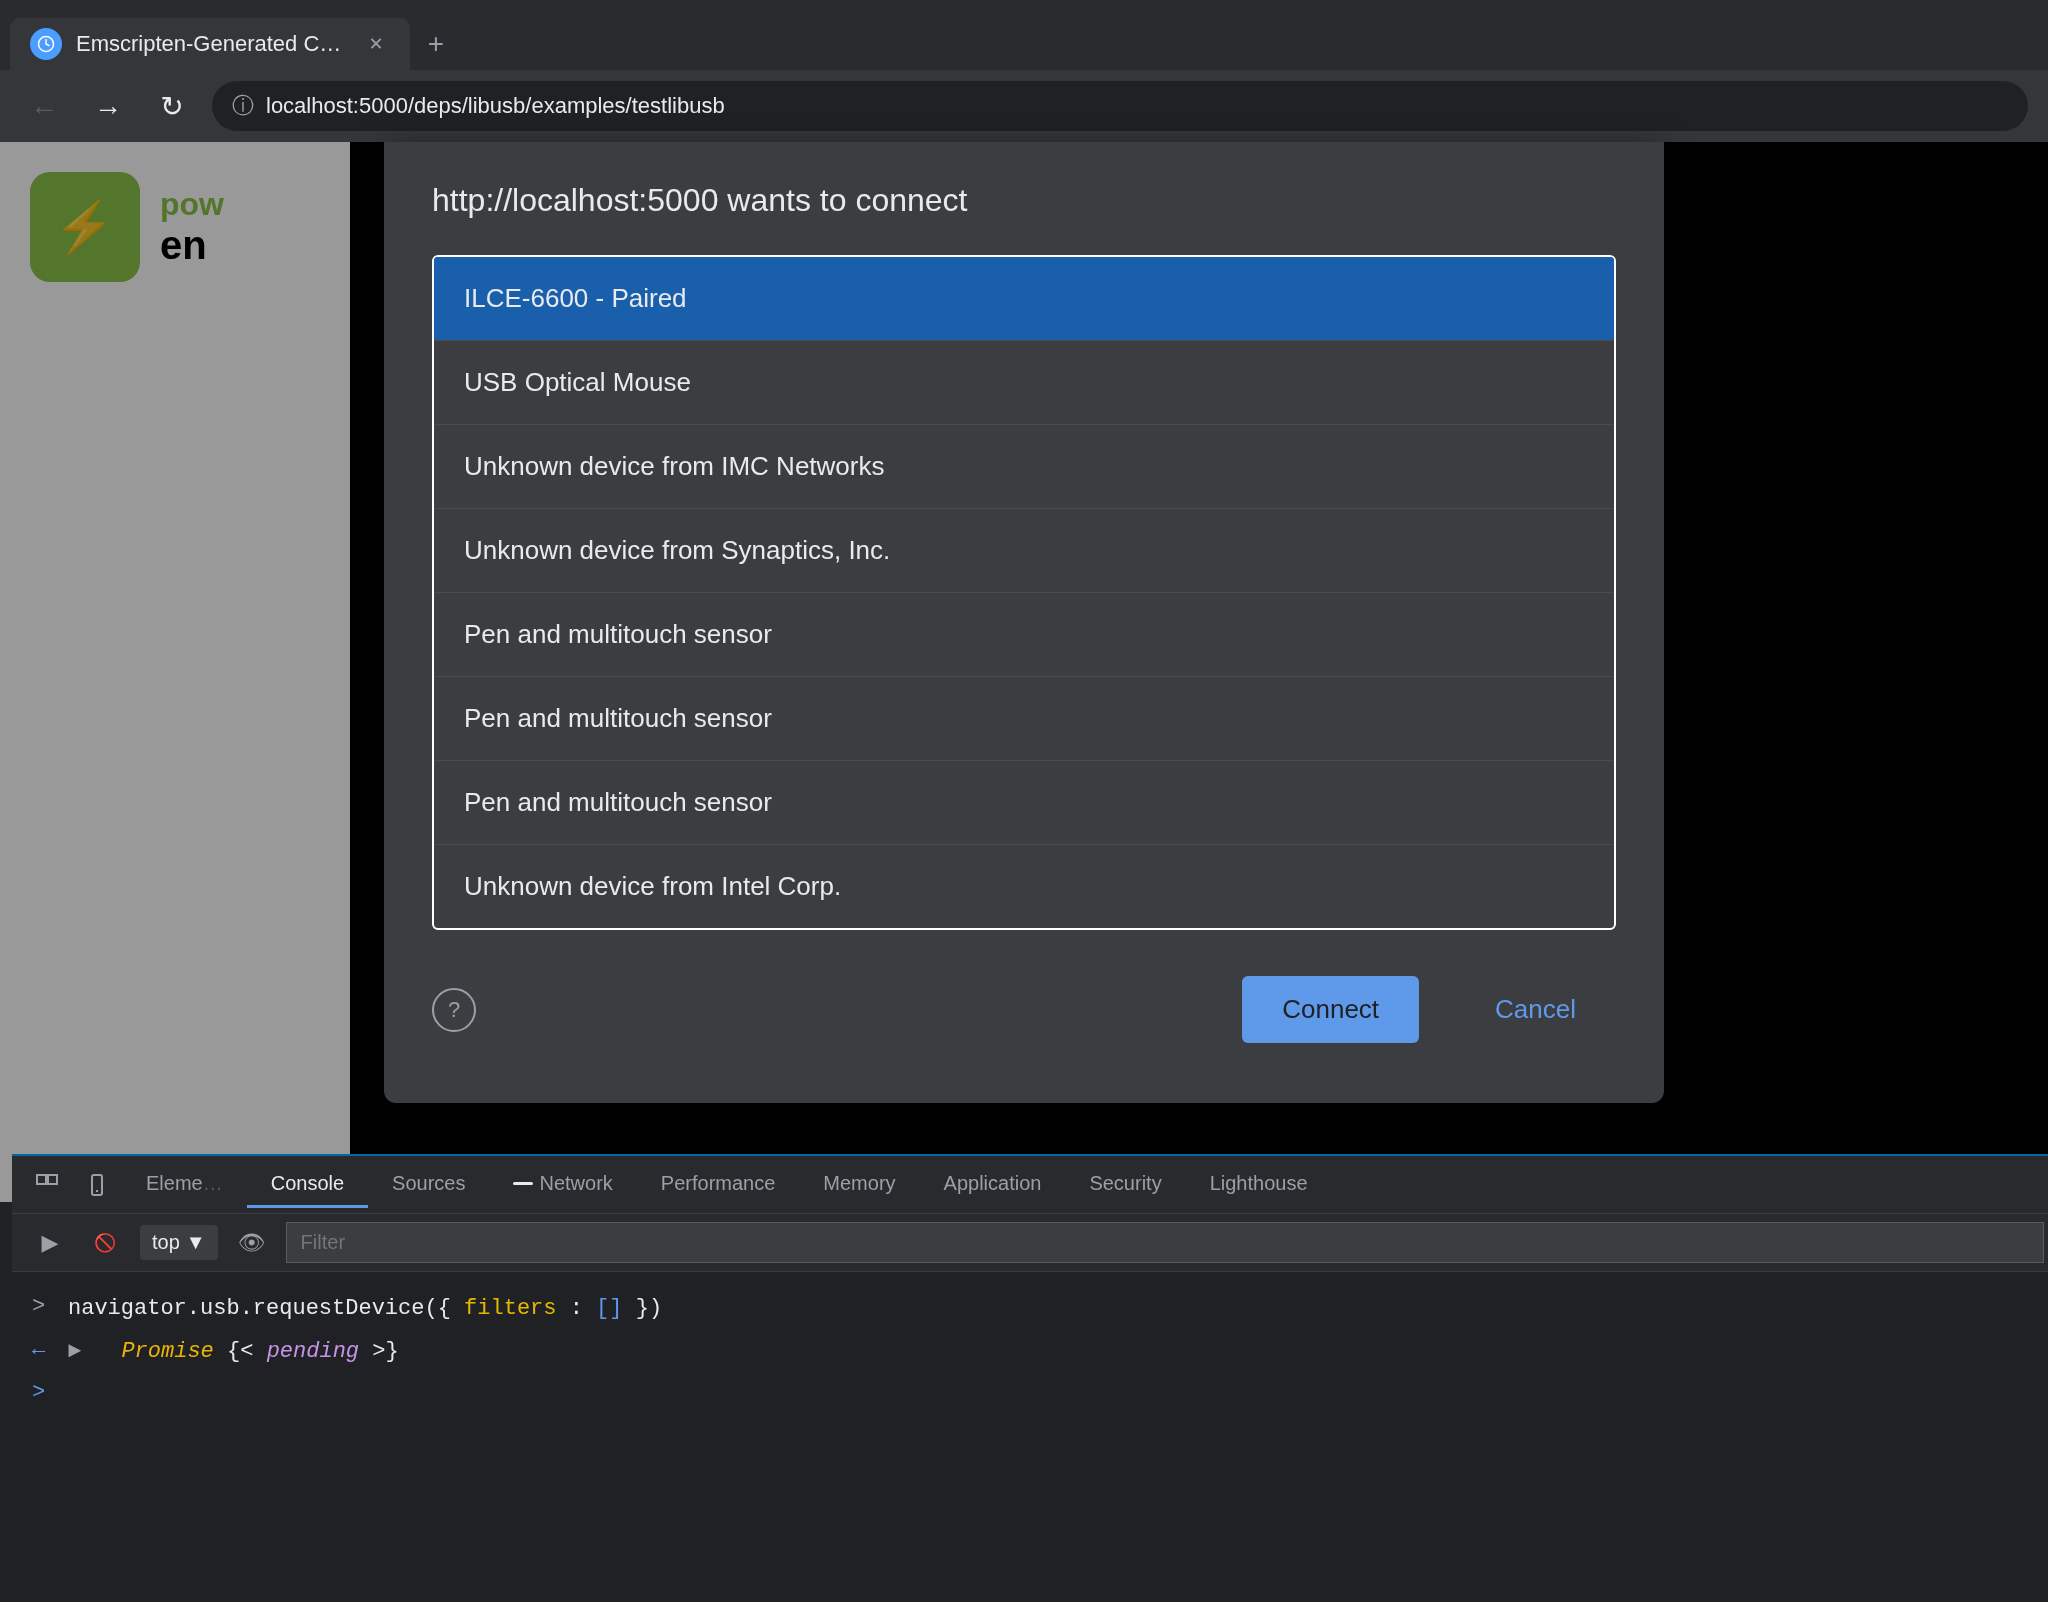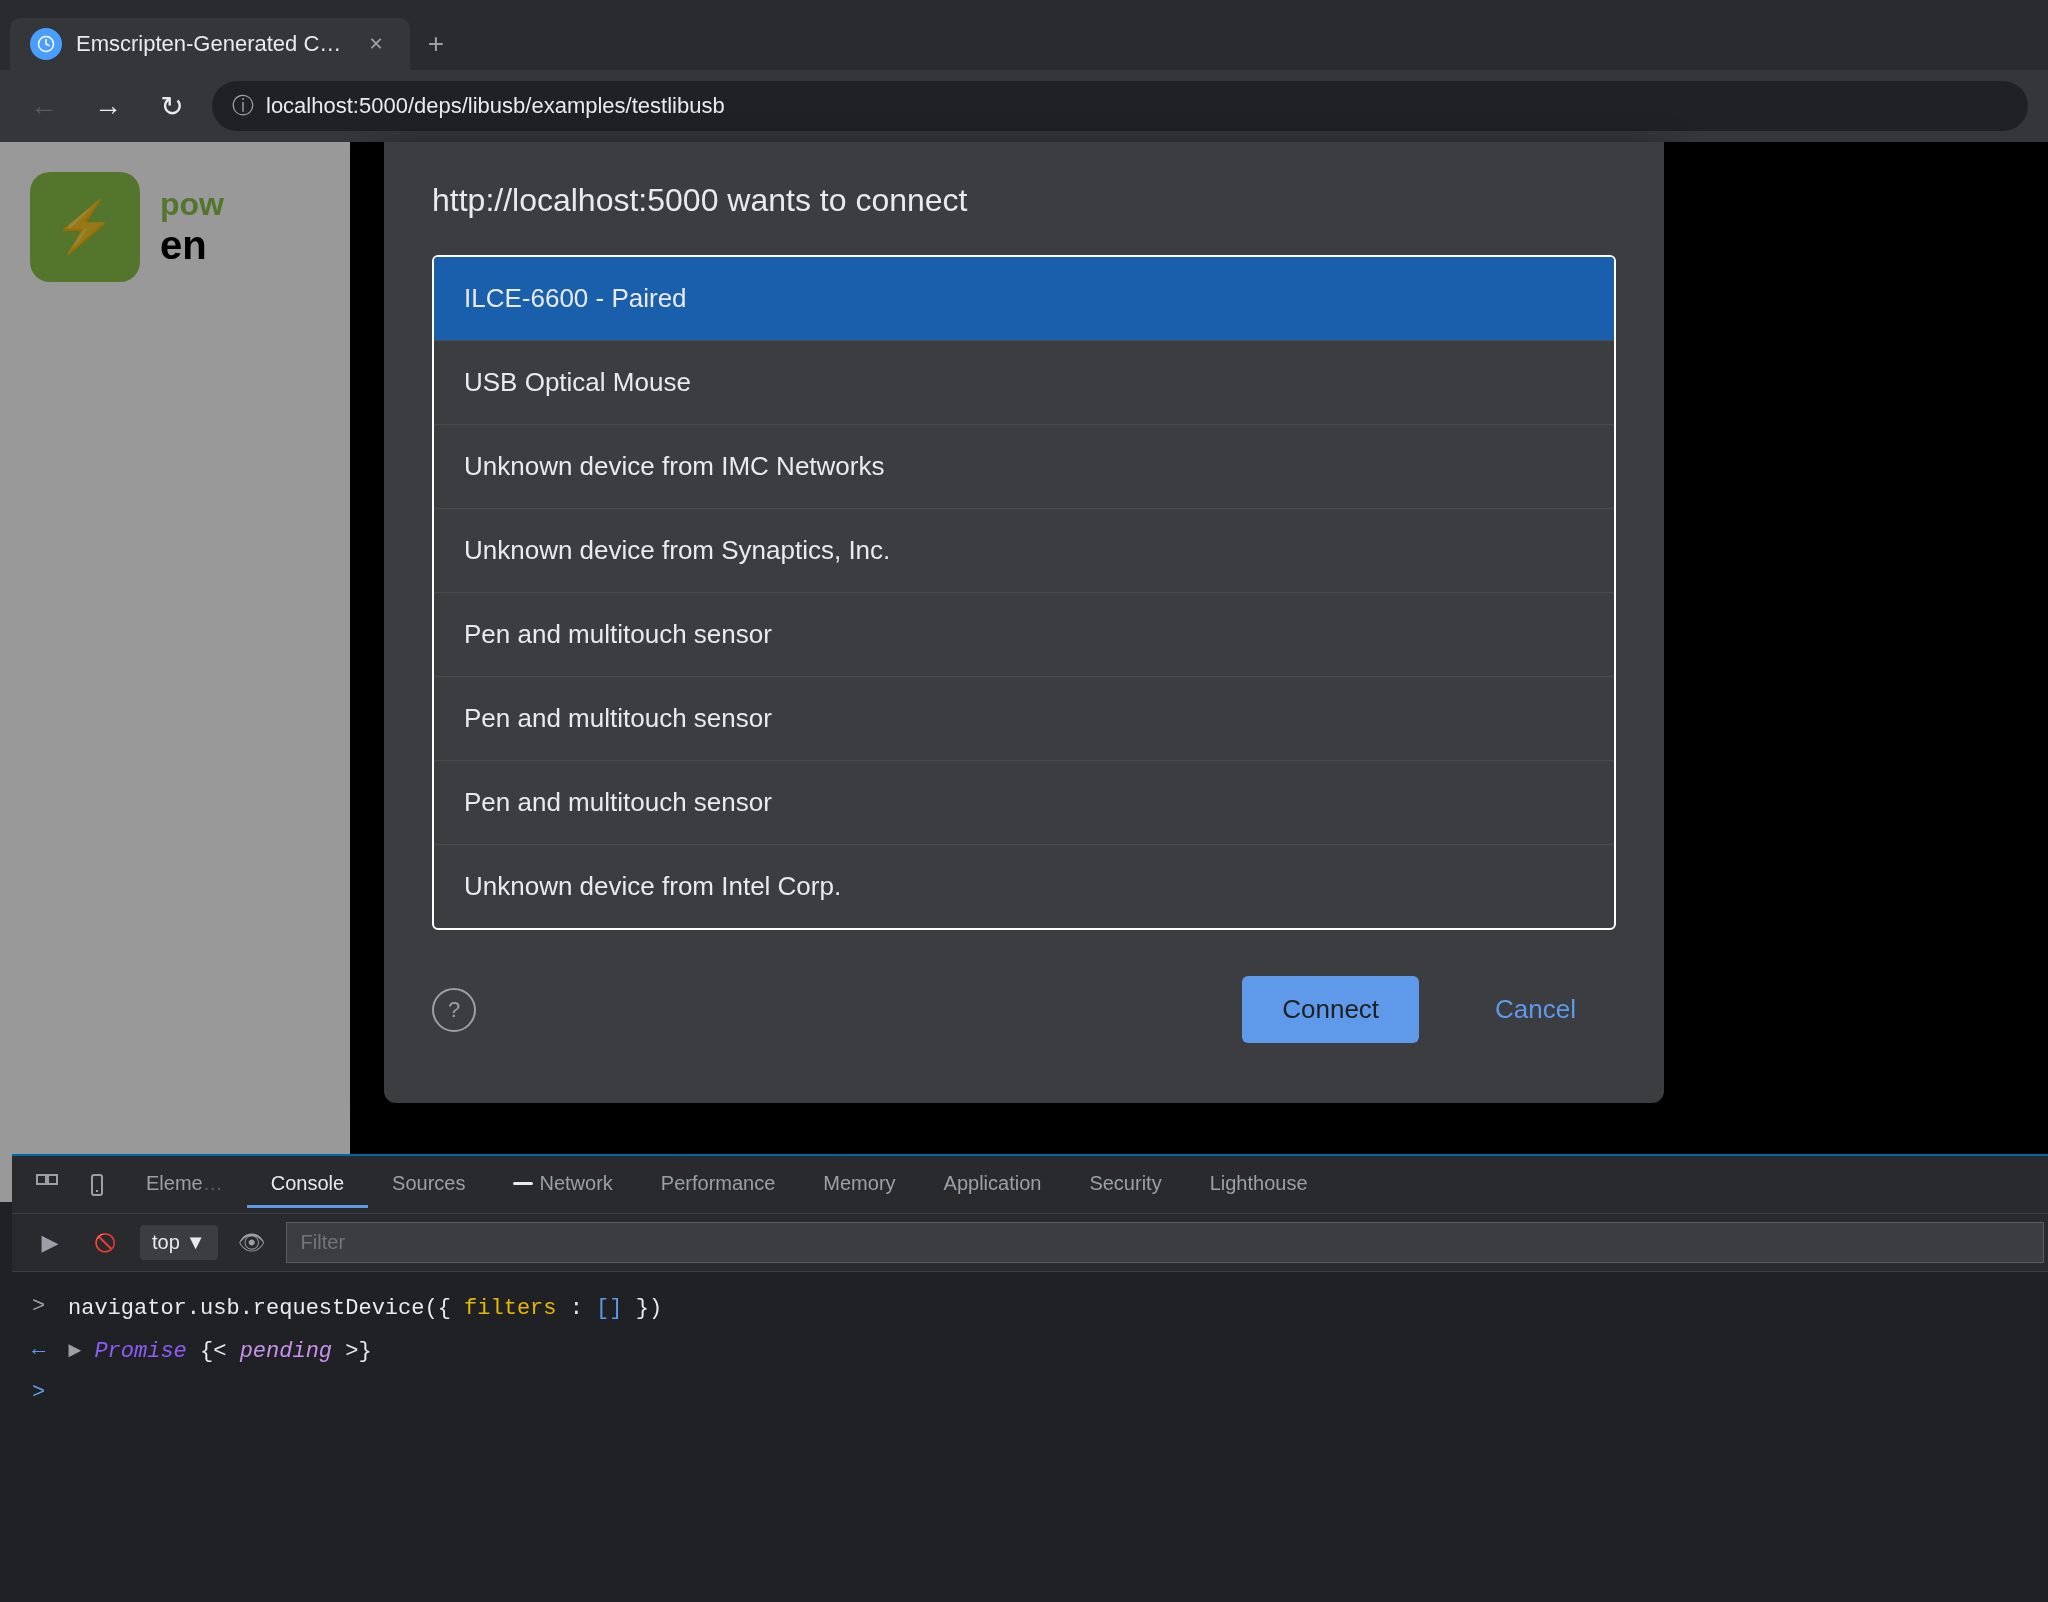--- a/index.html
+++ b/index.html
@@ -551,21 +551,21 @@
         <span style="color:#e6b800"> filters</span>
         <span class="white">:</span>
         <span style="color:#5f9aea"> []</span>
         <span class="white"> })</span>
       </span>
     </div>
     <div class="console-line">
       <span class="console-arrow blue" style="color:#5f9aea;">←</span>
       <span class="console-text">
         <span style="color:#9aa0a6">► </span>
-        <span style="color:#8b5cf6; font-style:italic;">Promise </span>
+        <span style="color:#eab308; font-style:italic;margin-left:27px;">Promise </span>
         <span style="color:#e8eaed;">{&lt;</span>
         <span style="color:#c792ea; font-style:italic;">pending</span>
         <span style="color:#e8eaed;">&gt;}</span>
       </span>
     </div>
     <div class="console-line">
       <span class="console-prompt">&gt;</span>
     </div>
   </div>
 </div>

